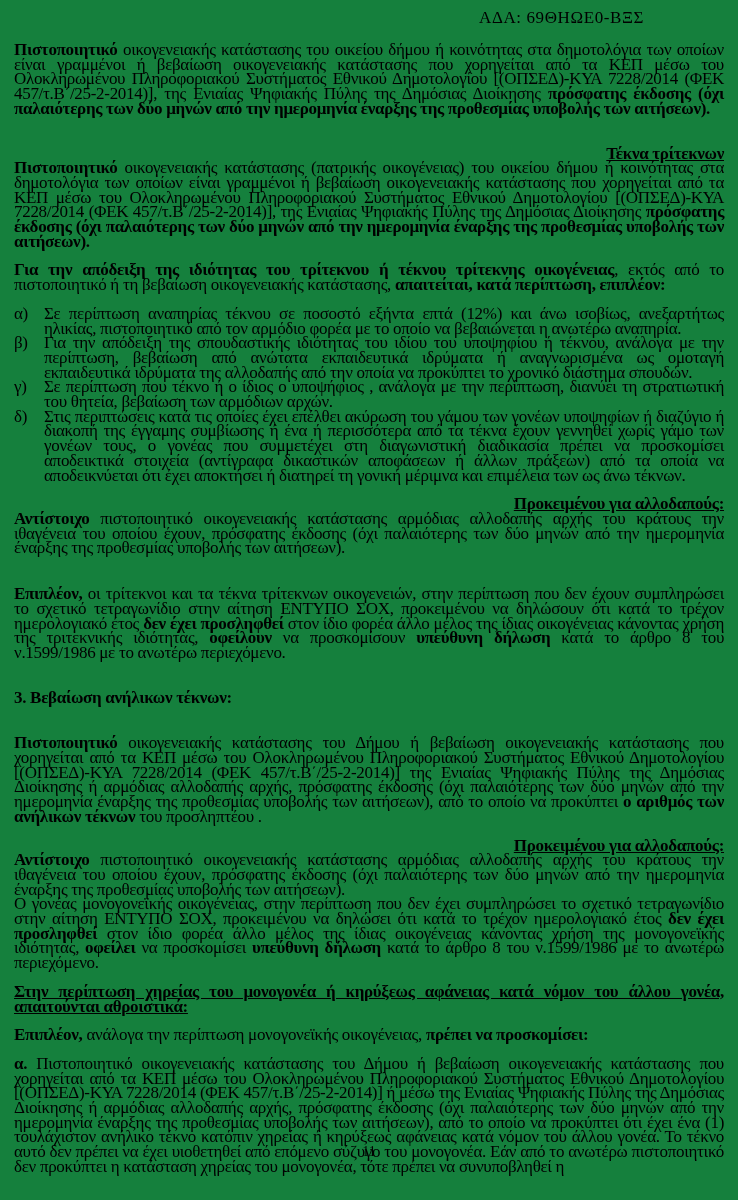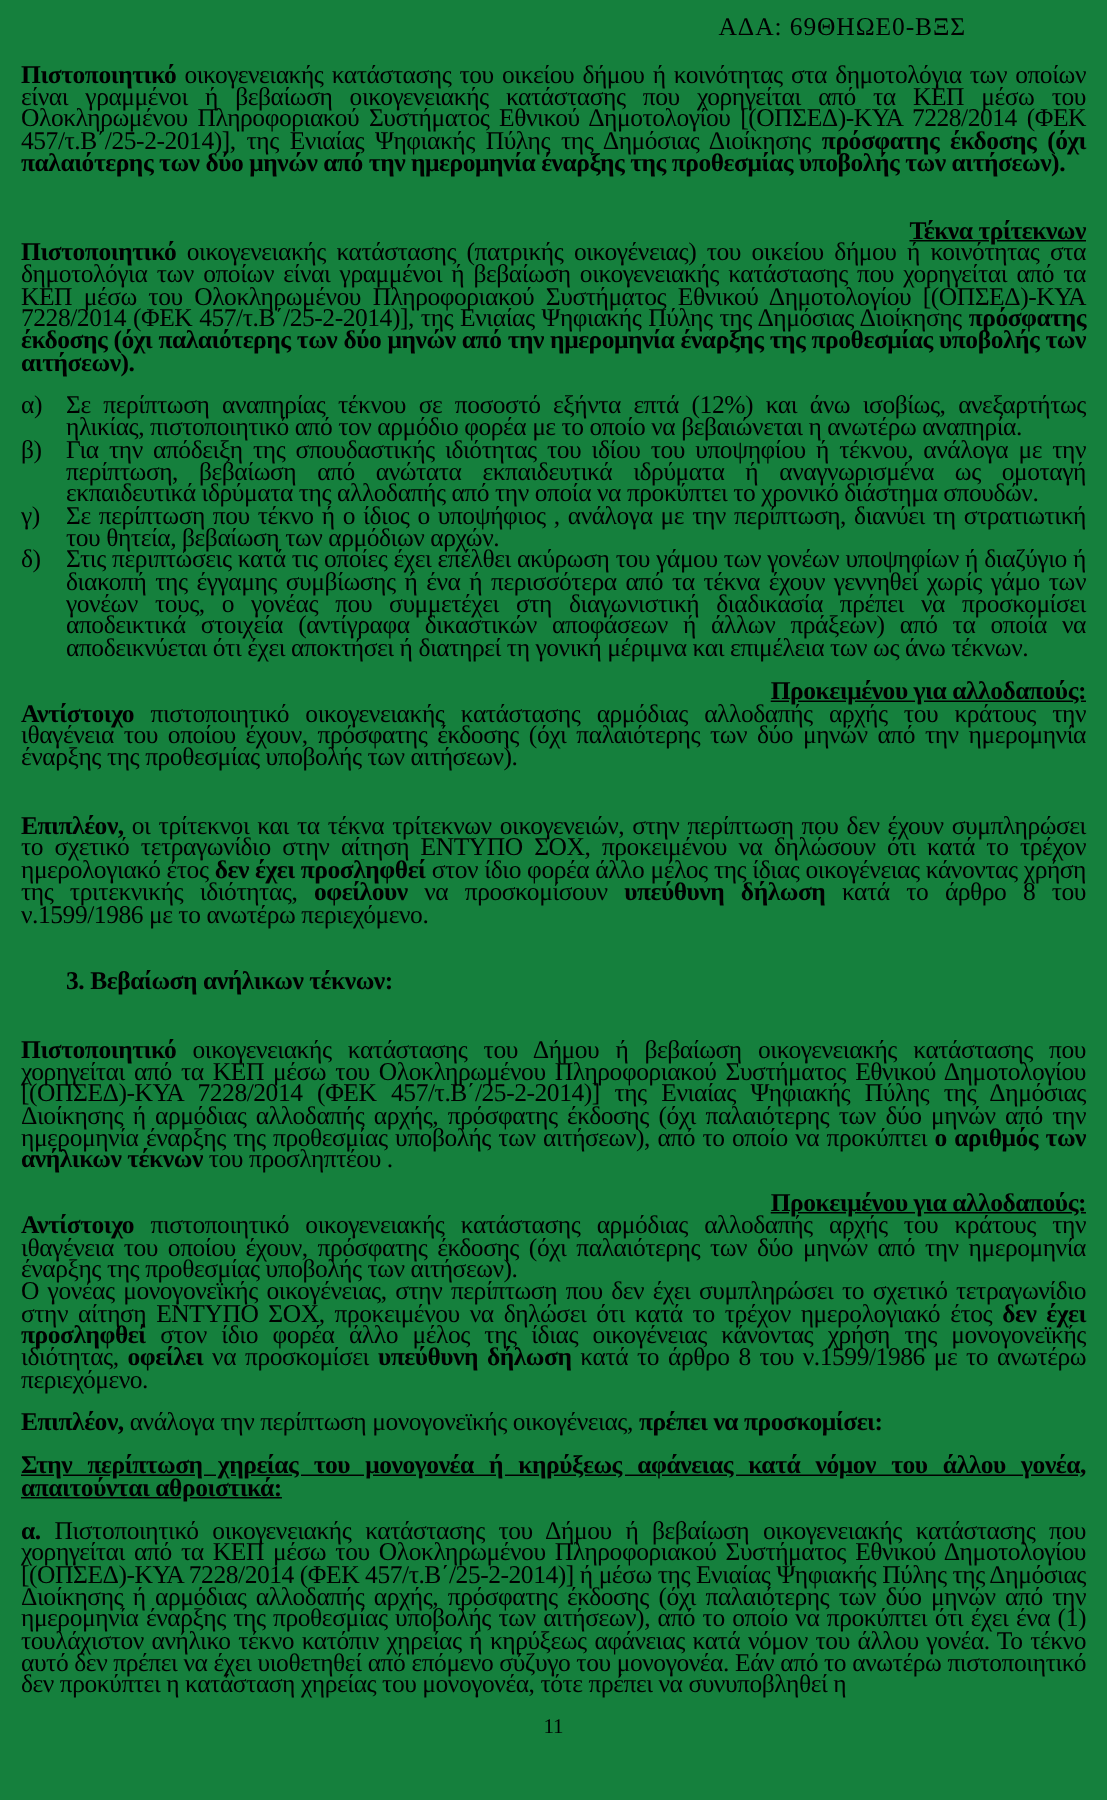--- a/index.html
+++ b/index.html
@@ -23,21 +23,21 @@
   }
   .doc{margin-top:15px;}
   .para{
     font-size:17px;
     line-height:14.7px;
     text-align:justify;
     margin:0;
     letter-spacing:-0.3px;
   }
   .b{font-weight:bold;}
-  .h{font-weight:bold;text-align:left;margin-left:30px;}
+  .h{font-weight:bold;text-align:left;}
   .hu{font-weight:bold;text-decoration:underline;}
   .hu1{text-align:right;}
   .mt1{margin-top:14px;}
   .mt15{margin-top:31px;}
   .mt2{margin-top:30px;}
   .li{padding-left:30px;position:relative;}
   .li .marker{position:absolute;left:0;top:0;}
   .footer{
     position:absolute;
     bottom:40px;left:0;width:100%;
@@ -53,20 +53,21 @@
   <div class="ada">ΑΔΑ: 69ΘΗΩΕ0-ΒΞΣ</div>
 
   <div class="doc">
 
     <p class="para"><span class="b">Πιστοποιητικό</span><span> οικογενειακής κατάστασης του οικείου δήμου ή κοινότητας στα δημοτολόγια των οποίων είναι γραμμένοι ή βεβαίωση οικογενειακής κατάστασης που χορηγείται από τα ΚΕΠ μέσω του Ολοκληρωμένου Πληροφοριακού Συστήματος Εθνικού Δημοτολογίου [(ΟΠΣΕΔ)-ΚΥΑ 7228/2014 (ΦΕΚ 457/τ.Β΄/25-2-2014)], της Ενιαίας Ψηφιακής Πύλης της Δημόσιας Διοίκησης  </span><span class="b">πρόσφατης έκδοσης (όχι παλαιότερης των δύο μηνών από την ημερομηνία έναρξης της προθεσμίας υποβολής των αιτήσεων).</span></p>
 
     <p class="para hu hu1 mt2">Τέκνα τρίτεκνων</p>
 
     <p class="para"><span class="b">Πιστοποιητικό</span><span> οικογενειακής κατάστασης (πατρικής οικογένειας) του οικείου δήμου ή κοινότητας στα δημοτολόγια των οποίων είναι γραμμένοι ή βεβαίωση οικογενειακής κατάστασης που χορηγείται από τα ΚΕΠ μέσω του Ολοκληρωμένου Πληροφοριακού Συστήματος Εθνικού Δημοτολογίου [(ΟΠΣΕΔ)-ΚΥΑ 7228/2014 (ΦΕΚ 457/τ.Β΄/25-2-2014)], της Ενιαίας Ψηφιακής Πύλης της Δημόσιας Διοίκησης </span><span class="b">πρόσφατης έκδοσης (όχι παλαιότερης των δύο μηνών από την ημερομηνία έναρξης της προθεσμίας υποβολής των αιτήσεων).</span></p>
 
+    <p class="para mt1"><span class="b">Για την απόδειξη της ιδιότητας του τρίτεκνου ή τέκνου τρίτεκνης οικογένειας</span><span>, εκτός από το πιστοποιητικό ή τη βεβαίωση οικογενειακής κατάστασης, </span><span class="b">απαιτείται, κατά περίπτωση,  επιπλέον:</span></p>
 
     <p class="para li mt1">
       <span class="marker">α)</span>
       <span>Σε περίπτωση αναπηρίας τέκνου σε ποσοστό εξήντα επτά (12%) και άνω ισοβίως, ανεξαρτήτως ηλικίας, πιστοποιητικό από τον αρμόδιο φορέα με το οποίο να βεβαιώνεται η ανωτέρω αναπηρία.</span>
     </p>
     <p class="para li">
       <span class="marker">β)</span>
       <span>Για την απόδειξη της σπουδαστικής ιδιότητας του ιδίου του υποψηφίου ή τέκνου, ανάλογα με την περίπτωση, βεβαίωση από ανώτατα εκπαιδευτικά ιδρύματα ή  αναγνωρισμένα ως ομοταγή εκπαιδευτικά ιδρύματα της αλλοδαπής από την οποία να προκύπτει το χρονικό διάστημα σπουδών.</span>
     </p>
     <p class="para li">
@@ -88,23 +89,23 @@
 
     <p class="para mt15"><span class="b">Πιστοποιητικό</span><span> οικογενειακής κατάστασης του Δήμου ή βεβαίωση οικογενειακής κατάστασης που χορηγείται από τα ΚΕΠ μέσω του Ολοκληρωμένου Πληροφοριακού Συστήματος Εθνικού Δημοτολογίου [(ΟΠΣΕΔ)-ΚΥΑ 7228/2014 (ΦΕΚ 457/τ.Β΄/25-2-2014)] της Ενιαίας Ψηφιακής Πύλης της Δημόσιας Διοίκησης ή αρμόδιας αλλοδαπής αρχής, πρόσφατης έκδοσης (όχι παλαιότερης των δύο μηνών από την ημερομηνία έναρξης της προθεσμίας υποβολής των αιτήσεων), από το οποίο να προκύπτει </span><span class="b">ο αριθμός των ανήλικων τέκνων</span><span> του προσληπτέου .</span></p>
 
     <p class="para hu hu1 mt1">Προκειμένου για αλλοδαπούς:</p>
 
     <p class="para"><span class="b">Αντίστοιχο</span><span> πιστοποιητικό οικογενειακής κατάστασης αρμόδιας αλλοδαπής αρχής του κράτους την ιθαγένεια του οποίου έχουν, πρόσφατης έκδοσης (όχι παλαιότερης των δύο μηνών από την ημερομηνία έναρξης της προθεσμίας υποβολής των αιτήσεων).</span></p>
 
 
     <p class="para"><span>Ο γονέας μονογονεϊκής οικογένειας, στην περίπτωση που δεν έχει συμπληρώσει το σχετικό τετραγωνίδιο στην αίτηση ΕΝΤΥΠΟ ΣΟΧ, προκειμένου να δηλώσει ότι κατά το τρέχον ημερολογιακό έτος </span><span class="b">δεν έχει προσληφθεί</span><span> στον ίδιο φορέα άλλο μέλος της ίδιας οικογένειας κάνοντας χρήση της μονογονεϊκής ιδιότητας, </span><span class="b">οφείλει</span><span> να προσκομίσει </span><span class="b">υπεύθυνη δήλωση</span><span> κατά το άρθρο 8 του ν.1599/1986 με το ανωτέρω περιεχόμενο.</span></p>
 
+    <p class="para hu mt1">Στην περίπτωση χηρείας του μονογονέα ή κηρύξεως αφάνειας κατά νόμον του άλλου γονέα, απαιτούνται αθροιστικά:</p>
+
     <p class="para mt1"><span class="b">Επιπλέον,</span><span> ανάλογα την περίπτωση μονογονεϊκής οικογένειας, </span><span class="b">πρέπει να προσκομίσει:</span></p>
-
-    <p class="para hu mt1">Στην περίπτωση χηρείας του μονογονέα ή κηρύξεως αφάνειας κατά νόμον του άλλου γονέα, απαιτούνται αθροιστικά:</p>
 
     <p class="para mt1"><span class="b">α.</span><span> Πιστοποιητικό οικογενειακής κατάστασης του Δήμου ή βεβαίωση οικογενειακής κατάστασης που χορηγείται από τα ΚΕΠ μέσω του Ολοκληρωμένου Πληροφοριακού Συστήματος Εθνικού Δημοτολογίου [(ΟΠΣΕΔ)-ΚΥΑ 7228/2014 (ΦΕΚ 457/τ.Β΄/25-2-2014)] ή μέσω  της Ενιαίας Ψηφιακής Πύλης της Δημόσιας Διοίκησης ή αρμόδιας αλλοδαπής αρχής, πρόσφατης έκδοσης (όχι παλαιότερης των δύο μηνών από την ημερομηνία έναρξης της προθεσμίας υποβολής των αιτήσεων), από το οποίο να προκύπτει ότι έχει ένα (1) τουλάχιστον ανήλικο τέκνο κατόπιν χηρείας ή κηρύξεως αφάνειας κατά νόμον του άλλου γονέα. Το τέκνο αυτό δεν πρέπει να έχει υιοθετηθεί από επόμενο σύζυγο του μονογονέα. Εάν από το ανωτέρω πιστοποιητικό δεν προκύπτει η κατάσταση χηρείας του μονογονέα, τότε πρέπει να συνυποβληθεί η</span></p>
 
   </div>
 
   <div class="footer">11</div>
 
 </div>
 
 </body></html>

